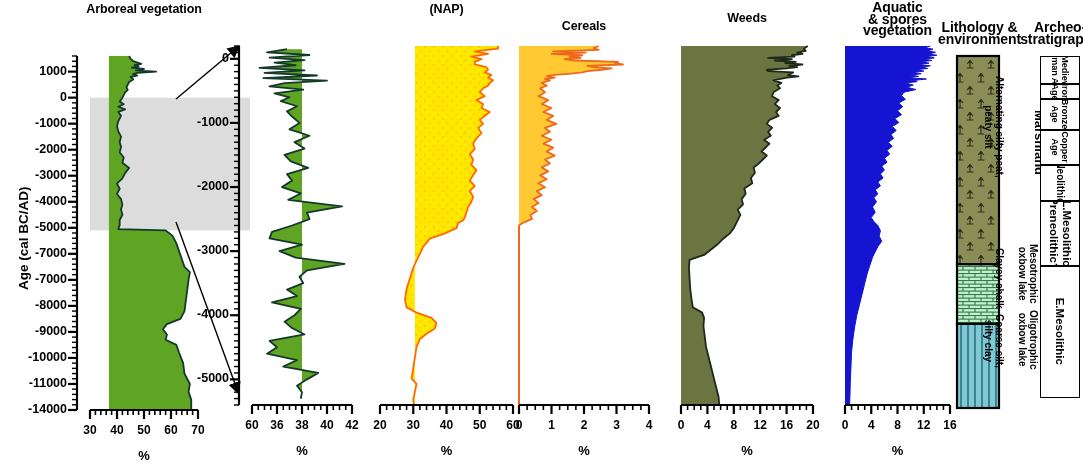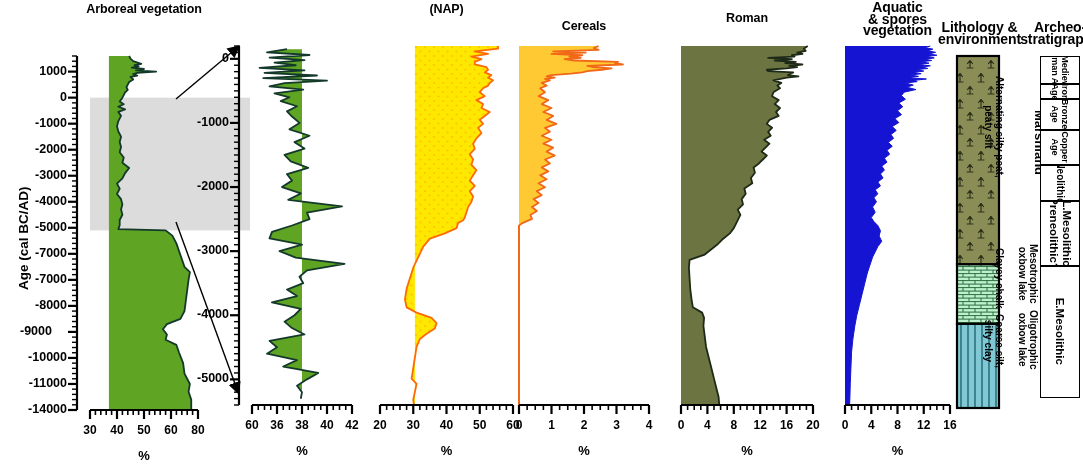--- a/index.html
+++ b/index.html
@@ -136,33 +136,33 @@
           <line x1="72" x2="77" y1="394.38235294117646" y2="394.38235294117646" stroke="#000" stroke-width="1.4"></line>
           <line x1="72" x2="77" y1="399.5882352941176" y2="399.5882352941176" stroke="#000" stroke-width="1.4"></line>
           <line x1="72" x2="77" y1="404.79411764705884" y2="404.79411764705884" stroke="#000" stroke-width="1.4"></line>
           <line x1="68" x2="77" y1="410" y2="410" stroke="#000" stroke-width="2.2"></line>
         </g>
       </svg>
       <div class="xlab" style="left: 70px; top: 423px; width: 40px;">30</div>
       <div class="xlab" style="left: 97px; top: 423px; width: 40px;">40</div>
       <div class="xlab" style="left: 124px; top: 423px; width: 40px;">50</div>
       <div class="xlab" style="left: 151px; top: 423px; width: 40px;">60</div>
-      <div class="xlab" style="left: 178px; top: 423px; width: 40px;">80</div>
+      <div class="xlab" style="left: 178px; top: 423px; width: 40px;">70</div>
       <div class="pct" style="left: 124px; top: 448px; width: 40px;">%</div>
       <div class="ytick" style="left: 5px; width: 62px; top: 63.6176px;">1000</div>
       <div class="ytick" style="left: 5px; width: 62px; top: 89.6471px;">0</div>
       <div class="ytick" style="left: 5px; width: 62px; top: 115.676px;">-1000</div>
       <div class="ytick" style="left: 5px; width: 62px; top: 141.706px;">-2000</div>
       <div class="ytick" style="left: 5px; width: 62px; top: 167.735px;">-3000</div>
       <div class="ytick" style="left: 5px; width: 62px; top: 193.765px;">-4000</div>
       <div class="ytick" style="left: 5px; width: 62px; top: 219.794px;">-5000</div>
       <div class="ytick" style="left: 5px; width: 62px; top: 245.824px;">-7000</div>
       <div class="ytick" style="left: 5px; width: 62px; top: 271.853px;">-7000</div>
       <div class="ytick" style="left: 5px; width: 62px; top: 297.882px;">-8000</div>
-      <div class="ytick" style="left: 5px; width: 62px; top: 323.912px; text-align: center;">-9000</div>
+      <div class="ytick" style="left: 5px; width: 62px; top: 323.912px;">-9000</div>
       <div class="ytick" style="left: 5px; width: 62px; top: 349.941px;">-10000</div>
       <div class="ytick" style="left: 5px; width: 62px; top: 375.971px; text-align: right;">-11000</div>
       <div class="ytick" style="left: 5px; width: 62px; top: 402px;">-14000</div>
     </div>
     <div class="panel" style="left: 0px; width: 1083px;">
       <svg class="plot" width="1083" height="464">
         <path d="M302.00 49.21 L287.00 49.21 L267.00 52.41 L309.50 54.98 L269.50 57.54 L304.50 60.10 L274.50 62.67 L295.75 65.23 L259.50 67.80 L304.50 70.36 L264.50 72.92 L317.00 75.49 L263.25 78.05 L327.00 80.62 L284.50 83.18 L269.50 86.39 L303.25 89.59 L274.50 93.44 L289.50 97.29 L280.75 101.13 L297.00 106.26 L287.00 111.39 L292.00 116.52 L299.50 122.93 L289.50 129.34 L309.50 135.75 L294.50 142.16 L304.50 148.57 L284.50 154.98 L290.75 161.39 L308.25 167.80 L287.00 174.21 L292.00 180.63 L282.00 187.04 L300.75 193.45 L288.25 199.86 L342.00 206.27 L307.00 212.68 L309.50 219.09 L292.00 225.50 L272.00 231.91 L269.50 238.32 L302.00 244.73 L279.50 251.14 L295.75 257.55 L344.50 263.96 L307.00 270.38 L299.50 276.79 L303.25 283.20 L287.00 289.61 L297.00 296.02 L272.00 302.43 L300.75 308.84 L294.50 315.25 L284.50 321.66 L292.00 328.07 L304.50 334.48 L269.50 340.89 L277.00 347.30 L267.00 353.71 L297.00 360.13 L283.25 366.54 L318.25 372.95 L307.00 379.36 L297.00 385.77 L302.00 392.18 L300.75 398.59 L302.00 398.59 Z" fill="#5FA423"></path>
         <path d="M287.00 49.21 L267.00 52.41 L309.50 54.98 L269.50 57.54 L304.50 60.10 L274.50 62.67 L295.75 65.23 L259.50 67.80 L304.50 70.36 L264.50 72.92 L317.00 75.49 L263.25 78.05 L327.00 80.62 L284.50 83.18 L269.50 86.39 L303.25 89.59 L274.50 93.44 L289.50 97.29 L280.75 101.13 L297.00 106.26 L287.00 111.39 L292.00 116.52 L299.50 122.93 L289.50 129.34 L309.50 135.75 L294.50 142.16 L304.50 148.57 L284.50 154.98 L290.75 161.39 L308.25 167.80 L287.00 174.21 L292.00 180.63 L282.00 187.04 L300.75 193.45 L288.25 199.86 L342.00 206.27 L307.00 212.68 L309.50 219.09 L292.00 225.50 L272.00 231.91 L269.50 238.32 L302.00 244.73 L279.50 251.14 L295.75 257.55 L344.50 263.96 L307.00 270.38 L299.50 276.79 L303.25 283.20 L287.00 289.61 L297.00 296.02 L272.00 302.43 L300.75 308.84 L294.50 315.25 L284.50 321.66 L292.00 328.07 L304.50 334.48 L269.50 340.89 L277.00 347.30 L267.00 353.71 L297.00 360.13 L283.25 366.54 L318.25 372.95 L307.00 379.36 L297.00 385.77 L302.00 392.18 L300.75 398.59" fill="none" stroke="#13392B" stroke-width="1.8" stroke-linejoin="round"></path>
         <g>
           <line x1="252" x2="352" y1="405" y2="405" stroke="#000" stroke-width="2.2"></line>
@@ -333,21 +333,21 @@
       </svg>
       <div class="xlab" style="left: 499px; top: 418px; width: 40px;">0</div>
       <div class="xlab" style="left: 531.5px; top: 418px; width: 40px;">1</div>
       <div class="xlab" style="left: 564px; top: 418px; width: 40px;">2</div>
       <div class="xlab" style="left: 596.5px; top: 418px; width: 40px;">3</div>
       <div class="xlab" style="left: 629px; top: 418px; width: 40px;">4</div>
       <div class="pct" style="left: 564px; top: 443px; width: 40px;">%</div>
     </div>
     <div class="panel" style="left: 0px; width: 1083px;">
       <div class="ptitle" style="left: 641px; width: 212px; top: 12px;">
-        <div>Roman</div>
+        <div>Weeds</div>
       </div>
       <svg class="plot" width="1083" height="464">
         <path d="M681.00 46.00 L807.72 46.00 L803.76 48.64 L805.74 50.75 L797.16 52.60 L802.44 53.92 L791.88 55.24 L794.52 56.56 L768.12 57.88 L791.88 59.20 L774.72 60.52 L795.84 61.84 L785.28 63.16 L802.44 64.48 L789.24 65.80 L797.16 67.12 L786.60 68.44 L766.80 69.76 L768.12 71.08 L793.20 72.40 L790.56 73.72 L787.92 75.04 L798.48 76.36 L786.60 77.68 L773.40 80.32 L781.32 82.96 L777.36 85.60 L780.00 88.24 L773.40 92.19 L772.08 96.15 L778.68 100.11 L774.72 104.07 L780.00 108.03 L776.04 111.99 L778.68 115.95 L769.44 119.91 L766.80 123.87 L772.08 127.83 L768.12 131.79 L770.76 135.75 L764.16 139.71 L769.44 143.67 L765.48 147.63 L761.52 151.59 L766.80 155.55 L762.84 159.51 L758.88 163.47 L753.60 167.43 L754.92 172.71 L750.96 177.99 L752.28 183.26 L744.36 188.54 L745.68 193.82 L741.72 199.10 L743.04 204.38 L737.76 209.66 L740.40 214.94 L737.76 220.22 L736.44 222.86 L733.80 228.14 L729.84 233.42 L723.24 238.70 L717.96 243.98 L711.36 249.26 L704.76 254.54 L689.58 259.82 L688.92 267.74 L689.58 278.29 L690.24 288.85 L691.56 299.41 L692.88 307.33 L702.12 312.61 L704.10 317.89 L703.44 325.81 L704.76 336.37 L706.08 346.93 L708.72 357.49 L711.36 368.04 L714.00 378.60 L716.64 389.16 L718.62 397.08 L719.28 405.00 L681.00 405.00 Z" fill="#6C7441"></path>
         <path d="M807.72 46.00 L803.76 48.64 L805.74 50.75 L797.16 52.60 L802.44 53.92 L791.88 55.24 L794.52 56.56 L768.12 57.88 L791.88 59.20 L774.72 60.52 L795.84 61.84 L785.28 63.16 L802.44 64.48 L789.24 65.80 L797.16 67.12 L786.60 68.44 L766.80 69.76 L768.12 71.08 L793.20 72.40 L790.56 73.72 L787.92 75.04 L798.48 76.36 L786.60 77.68 L773.40 80.32 L781.32 82.96 L777.36 85.60 L780.00 88.24 L773.40 92.19 L772.08 96.15 L778.68 100.11 L774.72 104.07 L780.00 108.03 L776.04 111.99 L778.68 115.95 L769.44 119.91 L766.80 123.87 L772.08 127.83 L768.12 131.79 L770.76 135.75 L764.16 139.71 L769.44 143.67 L765.48 147.63 L761.52 151.59 L766.80 155.55 L762.84 159.51 L758.88 163.47 L753.60 167.43 L754.92 172.71 L750.96 177.99 L752.28 183.26 L744.36 188.54 L745.68 193.82 L741.72 199.10 L743.04 204.38 L737.76 209.66 L740.40 214.94 L737.76 220.22 L736.44 222.86 L733.80 228.14 L729.84 233.42 L723.24 238.70 L717.96 243.98 L711.36 249.26 L704.76 254.54 L689.58 259.82 L688.92 267.74 L689.58 278.29 L690.24 288.85 L691.56 299.41 L692.88 307.33 L702.12 312.61 L704.10 317.89 L703.44 325.81 L704.76 336.37 L706.08 346.93 L708.72 357.49 L711.36 368.04 L714.00 378.60 L716.64 389.16 L718.62 397.08 L719.28 405.00" fill="none" stroke="#1E2A18" stroke-width="1.8" stroke-linejoin="round"></path>
         <g>
           <line x1="681" x2="813" y1="405" y2="405" stroke="#000" stroke-width="2.2"></line>
           <line x1="681" x2="681" y1="405" y2="414" stroke="#000" stroke-width="2.2"></line>
           <line x1="687.6" x2="687.6" y1="405" y2="410" stroke="#000" stroke-width="1.6"></line>
           <line x1="694.2" x2="694.2" y1="405" y2="410" stroke="#000" stroke-width="1.6"></line>
           <line x1="700.8" x2="700.8" y1="405" y2="410" stroke="#000" stroke-width="1.6"></line>

